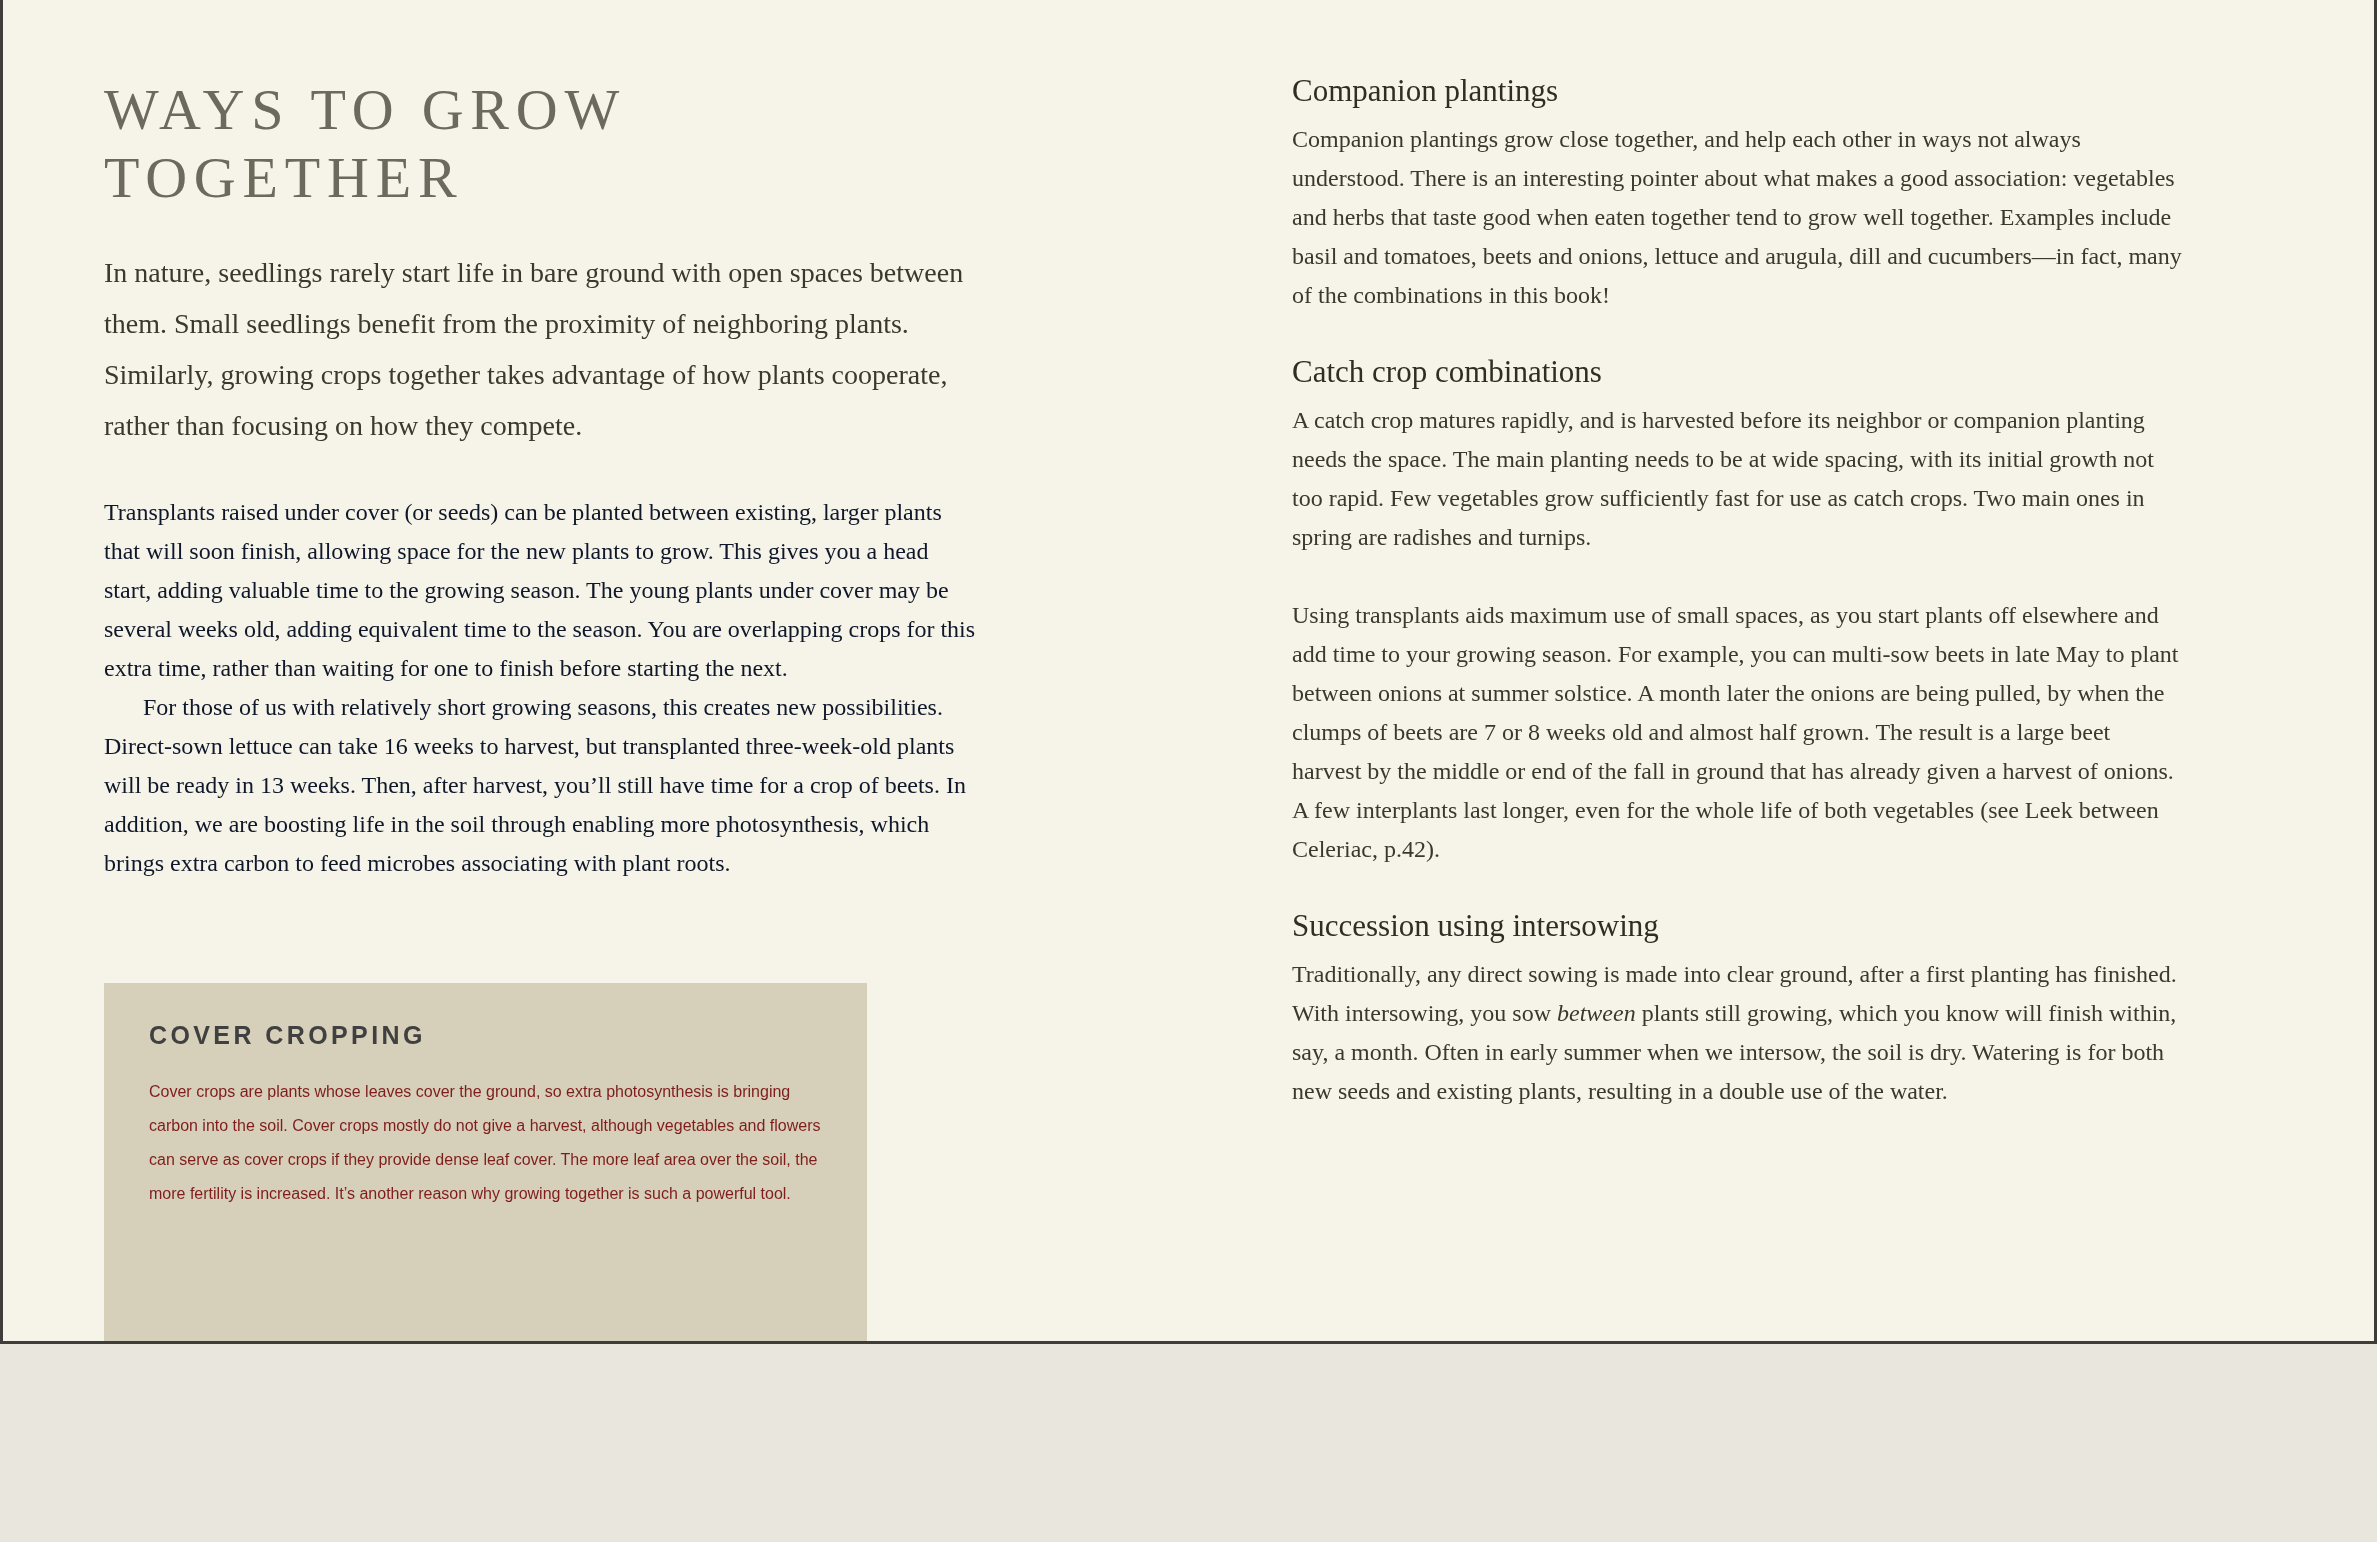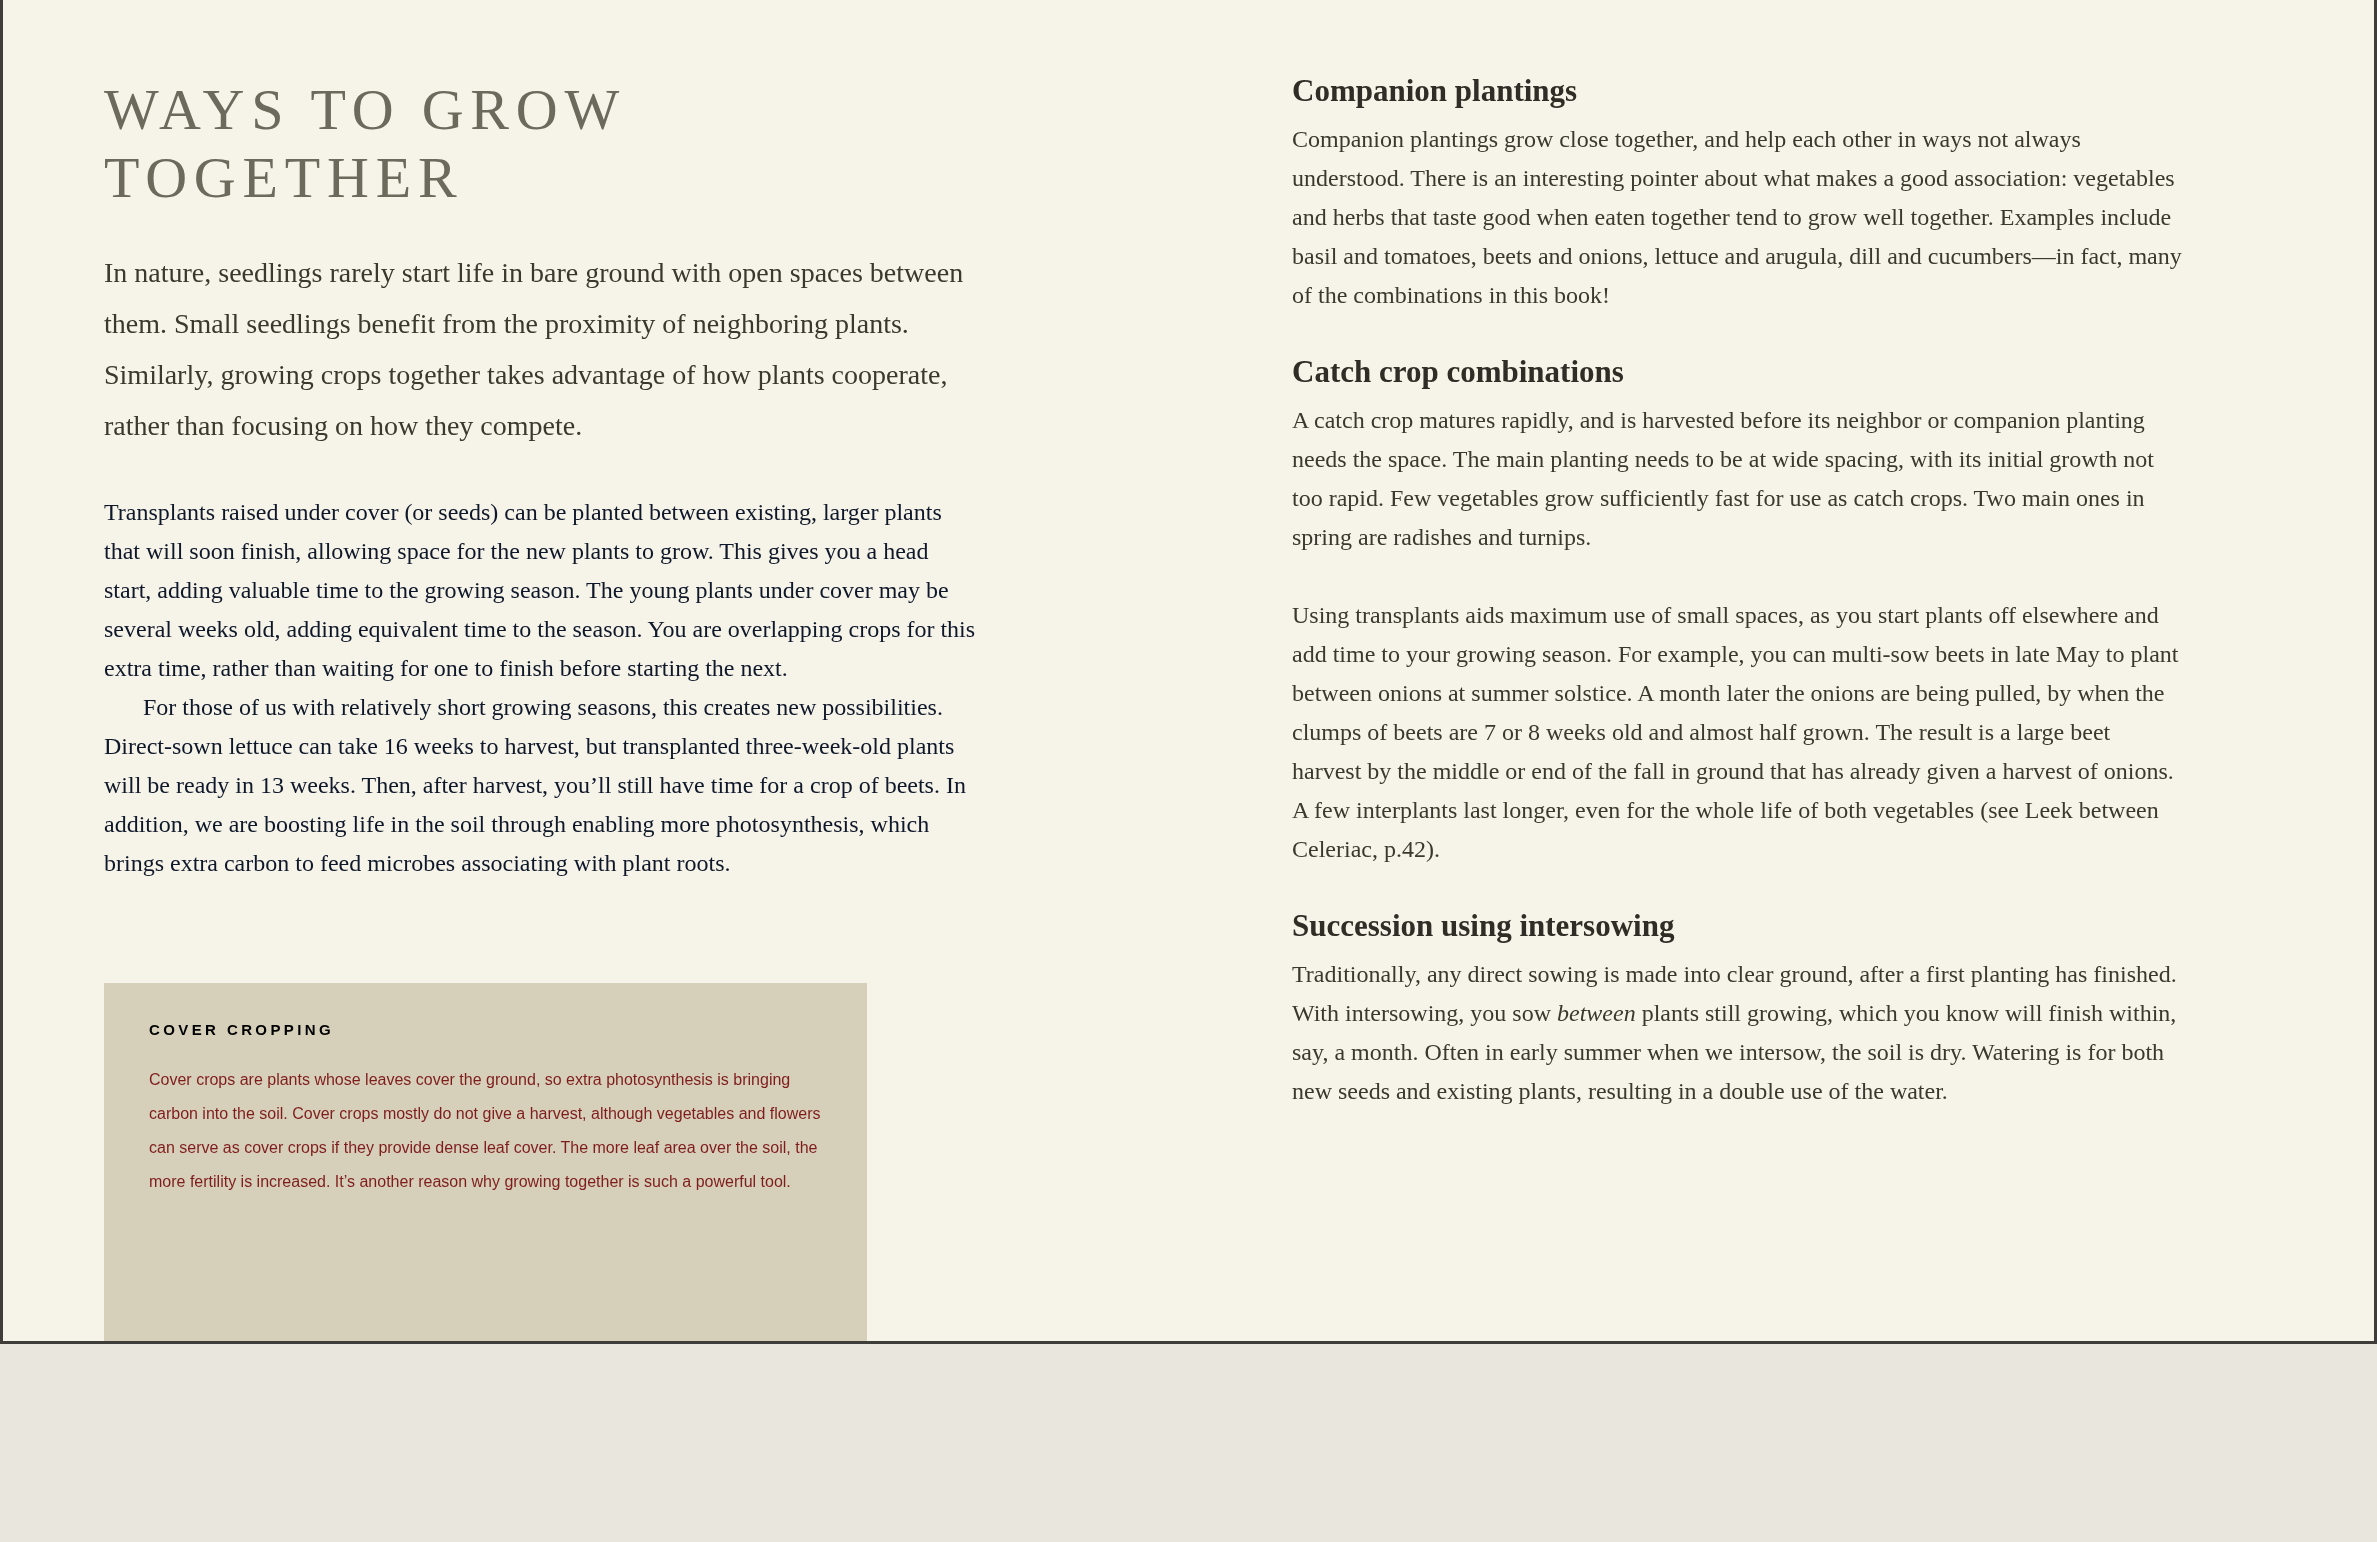--- a/index.html
+++ b/index.html
@@ -56,45 +56,45 @@
     top: 983px;
     width: 763px;
     height: 382px;
     box-sizing: border-box;
     background: #d6cfb9;
     padding: 38px 45px;
     font-family: "Liberation Sans", sans-serif;
   }
   .cover-box-title {
     margin: 0;
-    font-size: 15px;
+    font-size: 25px;
     font-weight: 700;
     letter-spacing: 3.4px;
-    color: #000000;
+    color: #404040;
   }
   .cover-box-body {
     margin: 24.5px 0 0 0;
     font-size: 16px;
     line-height: 34px;
     color: #7f1d1d;
   }
 
   
   .right-col {
     position: absolute;
     left: 1289px;
     top: 73px;
     width: 891px;
   }
   .section { margin: 0 0 39px 0; }
   .section-heading {
     margin: 0 0 11px 0;
     font-family: "Liberation Serif", serif;
     font-size: 31px;
-    font-weight: 700;
+    font-weight: 400;
     color: #2f2d25;
   }
   .section-body {
     margin: 0;
     font-size: 24px;
     line-height: 39px;
     color: #3b382e;
   }
   .section-body em { font-style: italic; }
 

